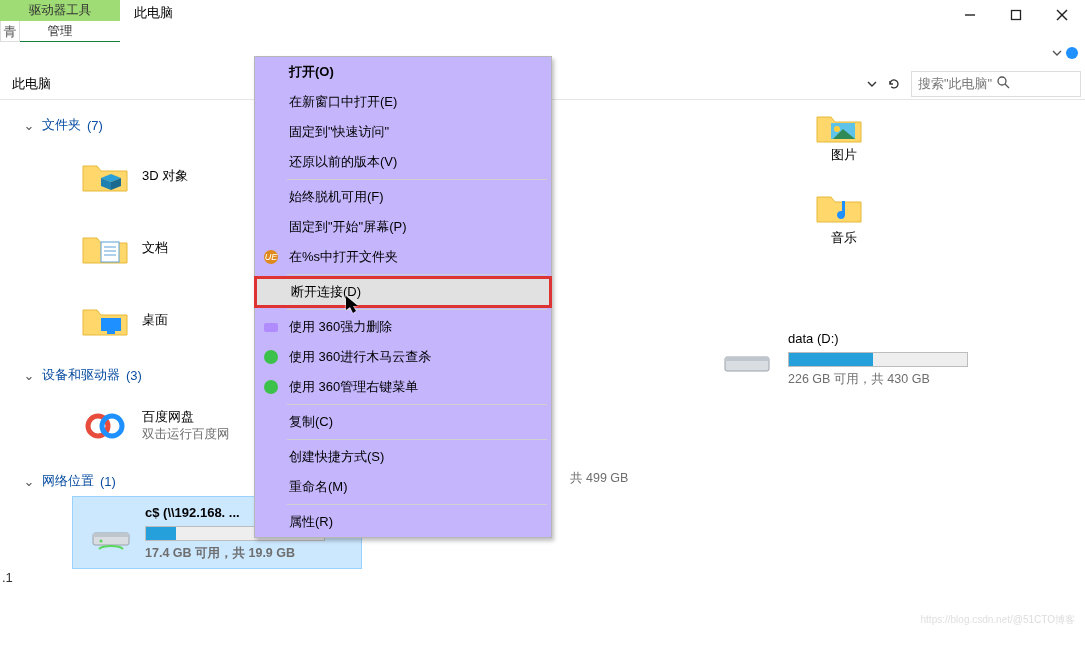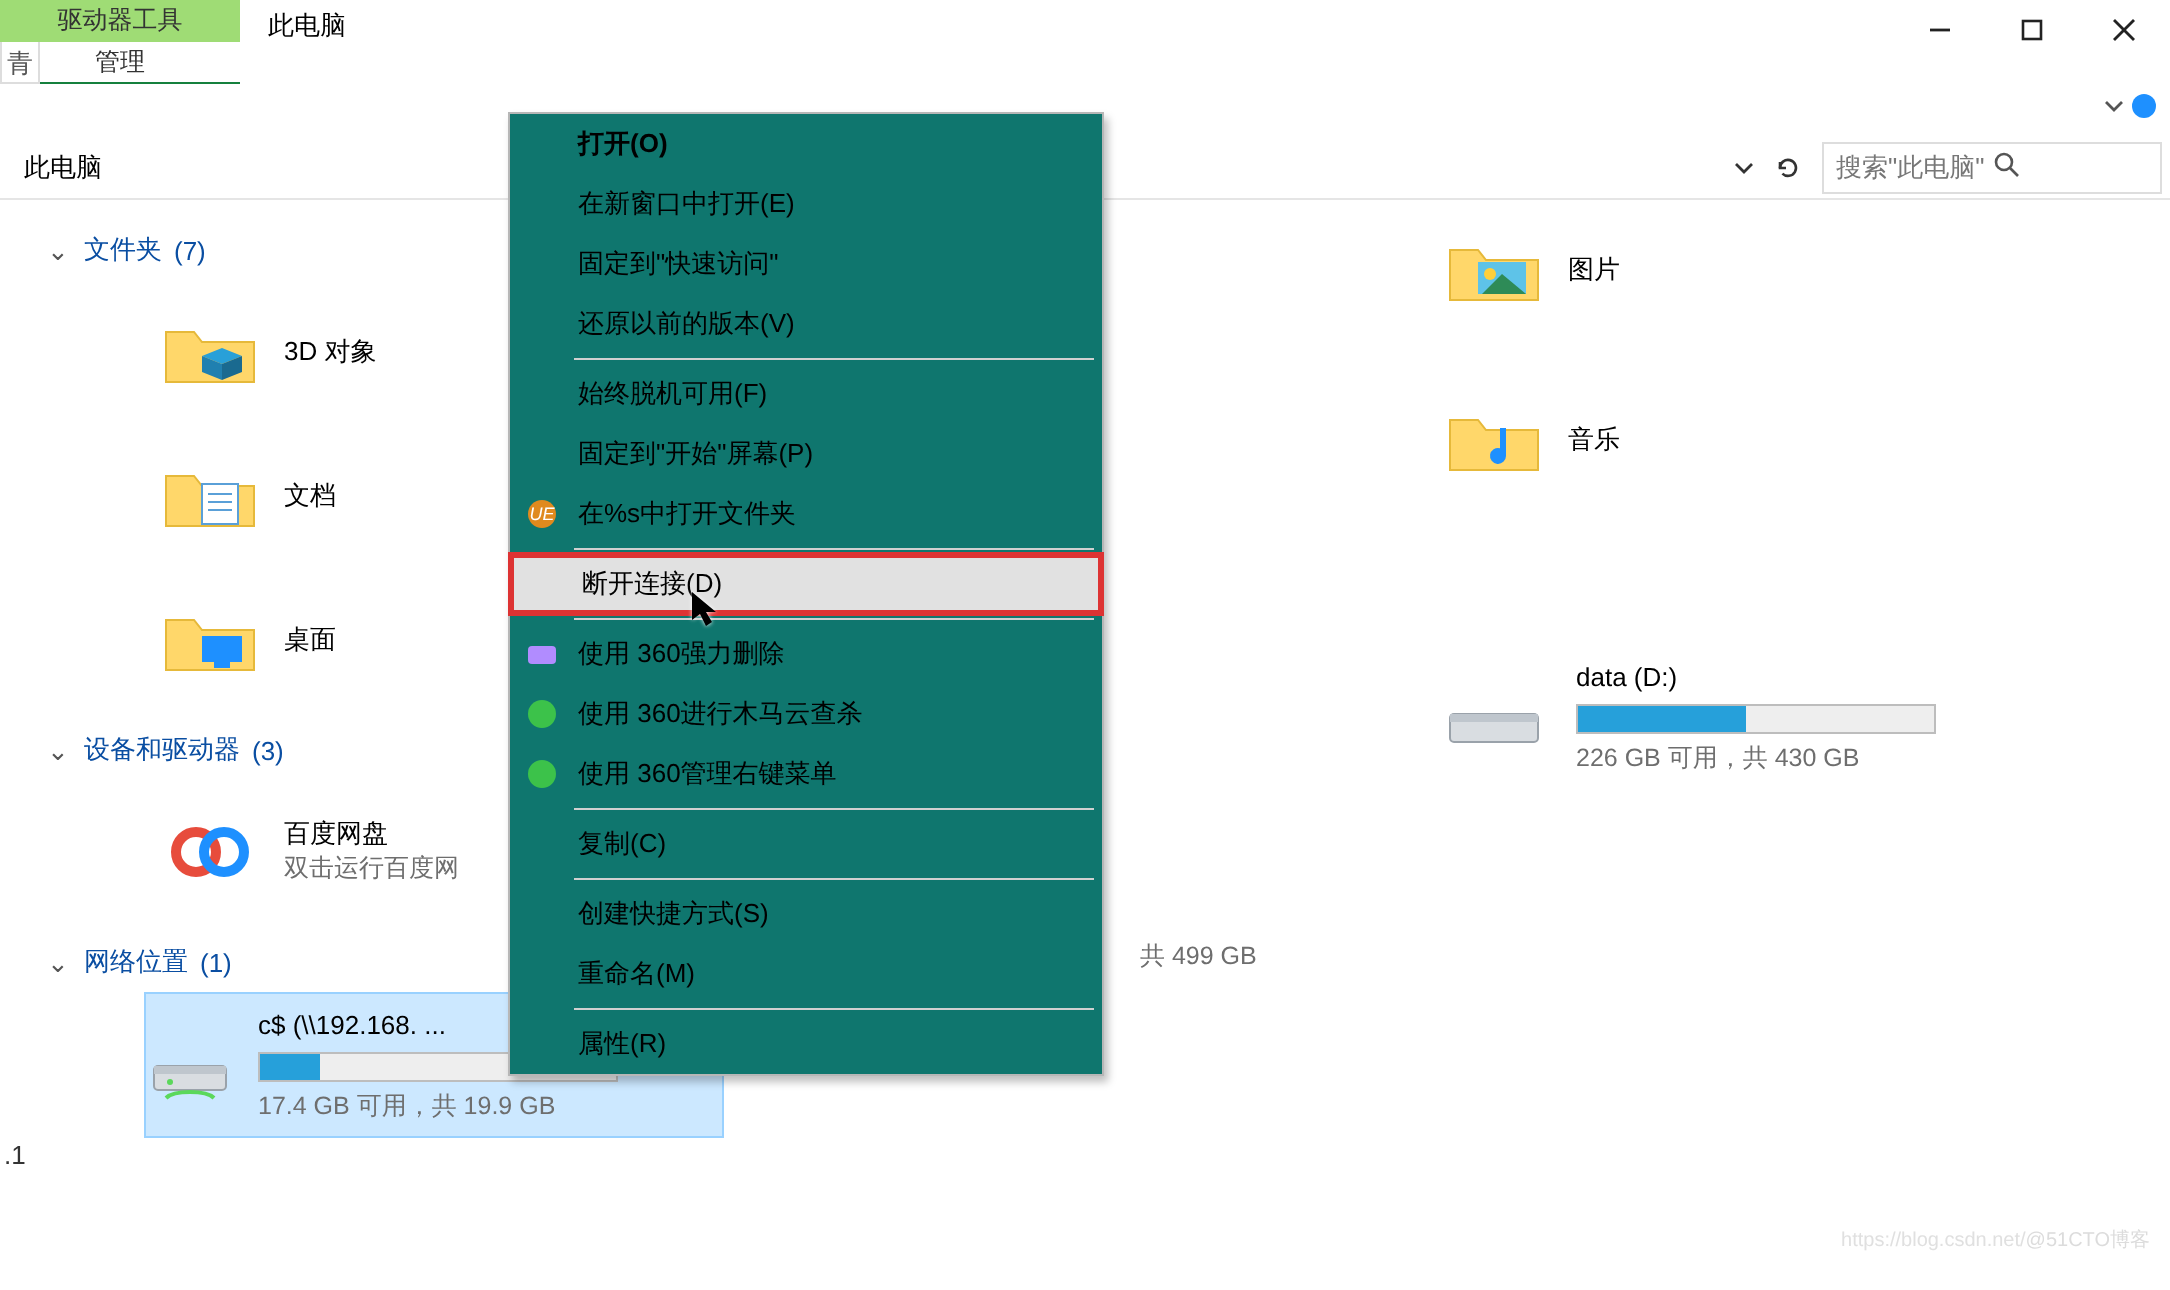--- a/index.html
+++ b/index.html
@@ -34,37 +34,37 @@
   .group-header .chev { width:14px; text-align:center; color:#555; }
   .group-count { color:#0a4ea2; }
 
   .tile-row { margin-left: 60px; display:flex; align-items:center; height:72px; }
   .tile-row.compact { height: 58px; }
   .folder-icon { width:54px; height:46px; display:flex; align-items:center; justify-content:center; margin-right:10px; }
   .tile-text { line-height: 1.3; }
 
   
   .rcol { position:absolute; left:720px; top:6px; }
-  .rcol .tile-row { margin-left: 0; }
+  .rcol .tile-row { margin-left: 0; flex-direction: column; }
 
   
   .drive-block { display:flex; align-items:center; gap:14px; }
   .drive-art { width:54px; height:36px; display:flex; align-items:flex-end; justify-content:center; }
   .drive-info { line-height:1.5; }
   .cap-bar { width:180px; height:15px; border:1px solid #bdbdbd; margin:3px 0; background:#eee; }
   .cap-fill { height:100%; background:#26a0da; }
   .cap-text { color:#6e6e6e; font-size:12.5px; }
 
   
-  .net-tile { margin-left:54px; display:flex; align-items:center; gap:12px; padding:6px 0; width:290px;
-              background:#cce8ff; border:1px solid #99d1ff; }
+  .net-tile { margin-left:54px; display:flex; align-items:center; gap:12px; padding:6px 16px; width:290px;
+              background:#cce8ff; border:1px solid #99d1ff;font-weight:bold; }
   .net-art { width:44px; height:40px; display:flex; align-items:flex-end; justify-content:center; }
 
   
-  .ctx { position:absolute; top:56px; left:254px; width:298px; background:#0f766e;
+  .ctx { position:absolute; top:56px; left:254px; width:298px; background:#c4b5fd;
          border:1px solid #b7b7b7; box-shadow: 2px 3px 4px rgba(0,0,0,.25); }
   .ctx .item { display:flex; align-items:center; height:30px; padding-left:34px; position:relative; } 
   .ctx .sep { height:1px; background:#d0d0d0; margin: 2px 4px 2px 32px; }
   .ctx .ico { position:absolute; left:7px; width:18px; height:18px; display:flex; align-items:center; justify-content:center;font-style:italic; }
   .ctx .item.current { background:#e1e1e1; border:2px solid #d33; outline:1px solid #d33;}
   .cursor-arrow { position:absolute; left:346px; top:296px; width:14px; height:18px; z-index:10; }
   .cursor-arrow svg { filter: drop-shadow(0 0 1px #fff); }
 
   .watermark { position:absolute; right:10px; bottom:18px; color:#dcdcdc; font-size:10px; }
 </style>

